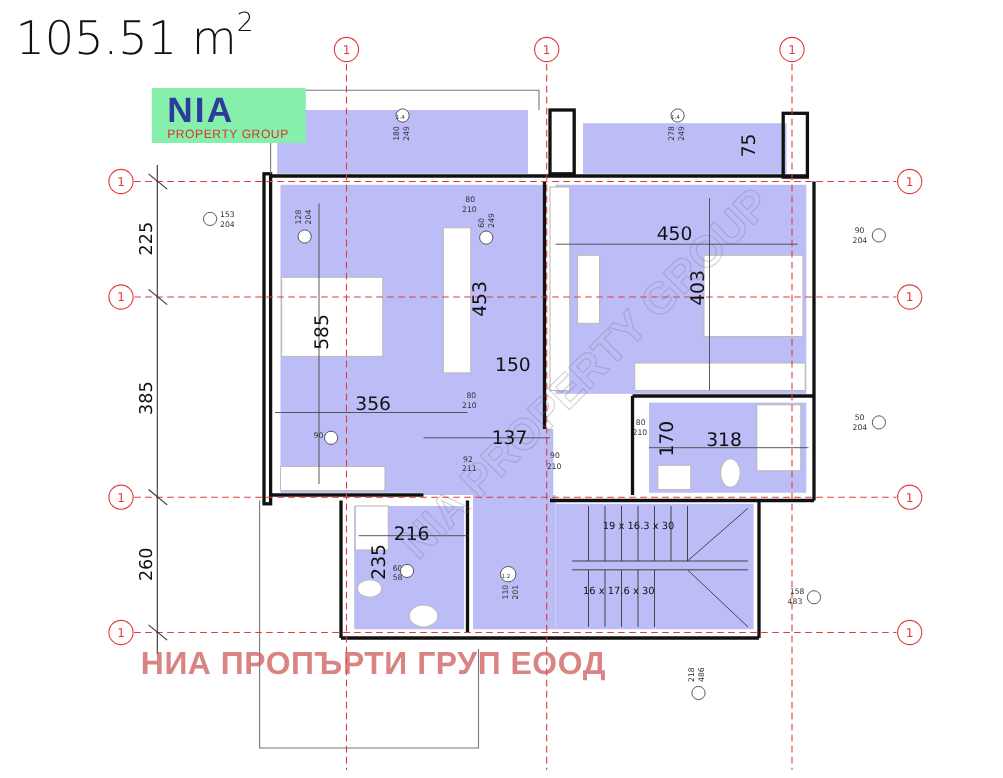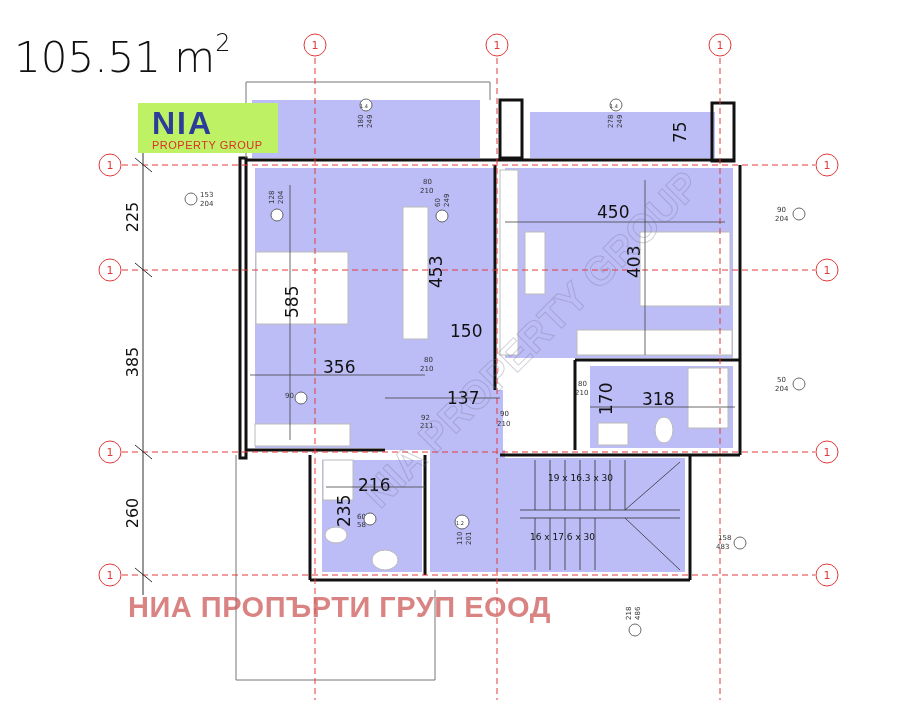--- a/index.html
+++ b/index.html
@@ -1,27 +1,27 @@
 <!DOCTYPE html>
 <html><head>
 <meta charset="utf-8">
 <style>
   html, body { margin:0; padding:0; background:#ffffff; }
   body { width:912px; height:707px; position:relative; overflow:hidden; font-family:"DejaVu Sans", sans-serif; }
-  .abs { position:absolute;margin-top:23px; }
+  .abs { position:absolute; }
   #area-title { left:14px; top:10px; font-size:42px; color:#111; font-family:"DejaVu Sans", sans-serif; letter-spacing:0px; font-weight:300; }
   #area-title sup { font-size:24px; vertical-align:top; position:relative; top:-4px; }
-  #logo { left:138px; top:80px; width:140px; height:50px; background:#bef264; }
+  #logo { left:138px; top:80px; width:140px; height:50px; background:#86efac; }
   #logo .mark { position:absolute; left:14px; top:2px; font-size:32px; font-weight:bold; font-family:"Liberation Sans", sans-serif; letter-spacing:2px; }
   #logo .sub { position:absolute; left:14px; top:36px; font-size:11px; font-weight:normal; color:#d9322a; font-family:"Liberation Sans", sans-serif; letter-spacing:0.5px; }
   svg#plan { position:absolute; left:0; top:0; }
   .dimtxt { font-family:"DejaVu Sans", sans-serif; fill:#111; }
   .smalltxt { font-family:"DejaVu Sans", sans-serif; fill:#333; font-size:7px; }
   .axis-label { font-family:"DejaVu Sans", sans-serif; fill:#e23a3a; font-size:11px; }
-  #watermark { left:128px; top:568px; font-size:29px; font-weight:bold; color:rgba(205,90,90,0.75); font-family:"Liberation Sans", sans-serif; letter-spacing:0.5px; }
+  #watermark { left:128px; top:588px; font-size:29px; font-weight:bold; color:rgba(205,90,90,0.75); font-family:"Liberation Sans", sans-serif; letter-spacing:0.5px; }
 </style>
 </head>
 <body>
 
 <div id="area-title" class="abs"><span>105.51 m</span><sup>2</sup></div>
 
 <svg id="plan" width="912" height="707" viewBox="0 0 912 707">
 
   <g fill="#bcbcf7">
     <rect x="252" y="100" width="228" height="58"></rect>

